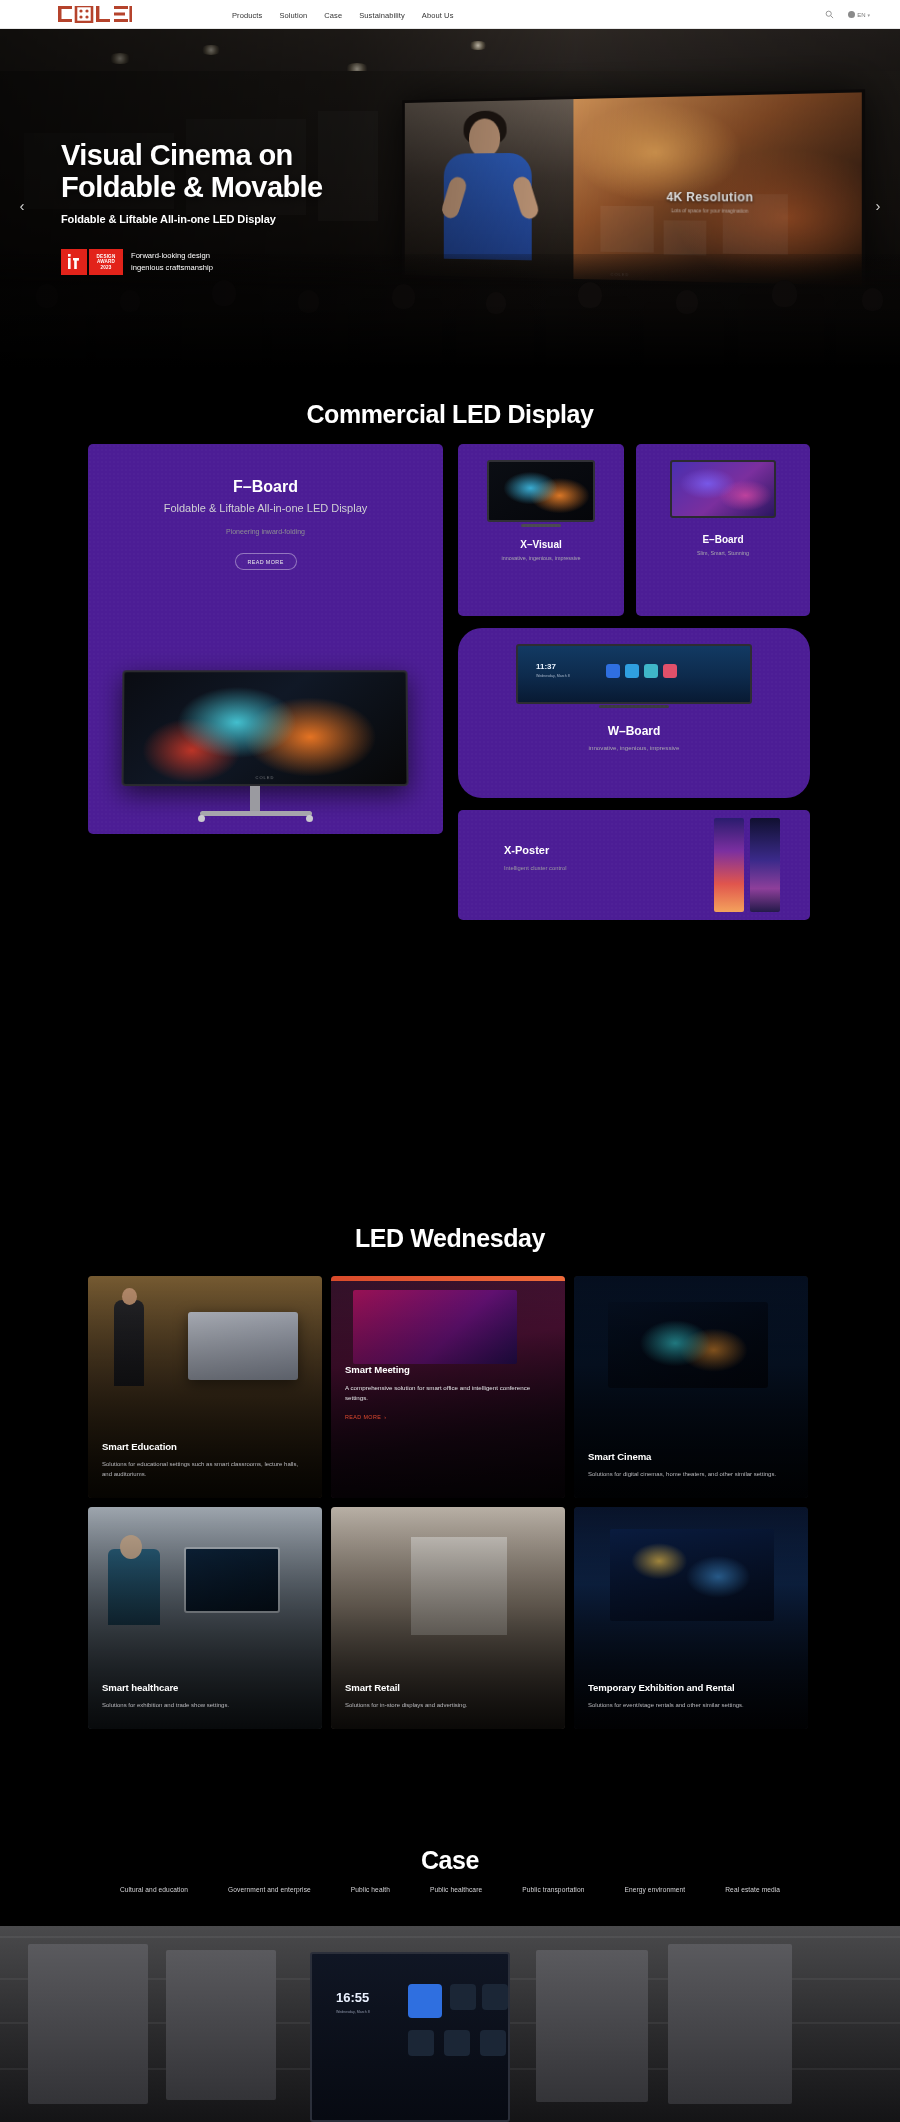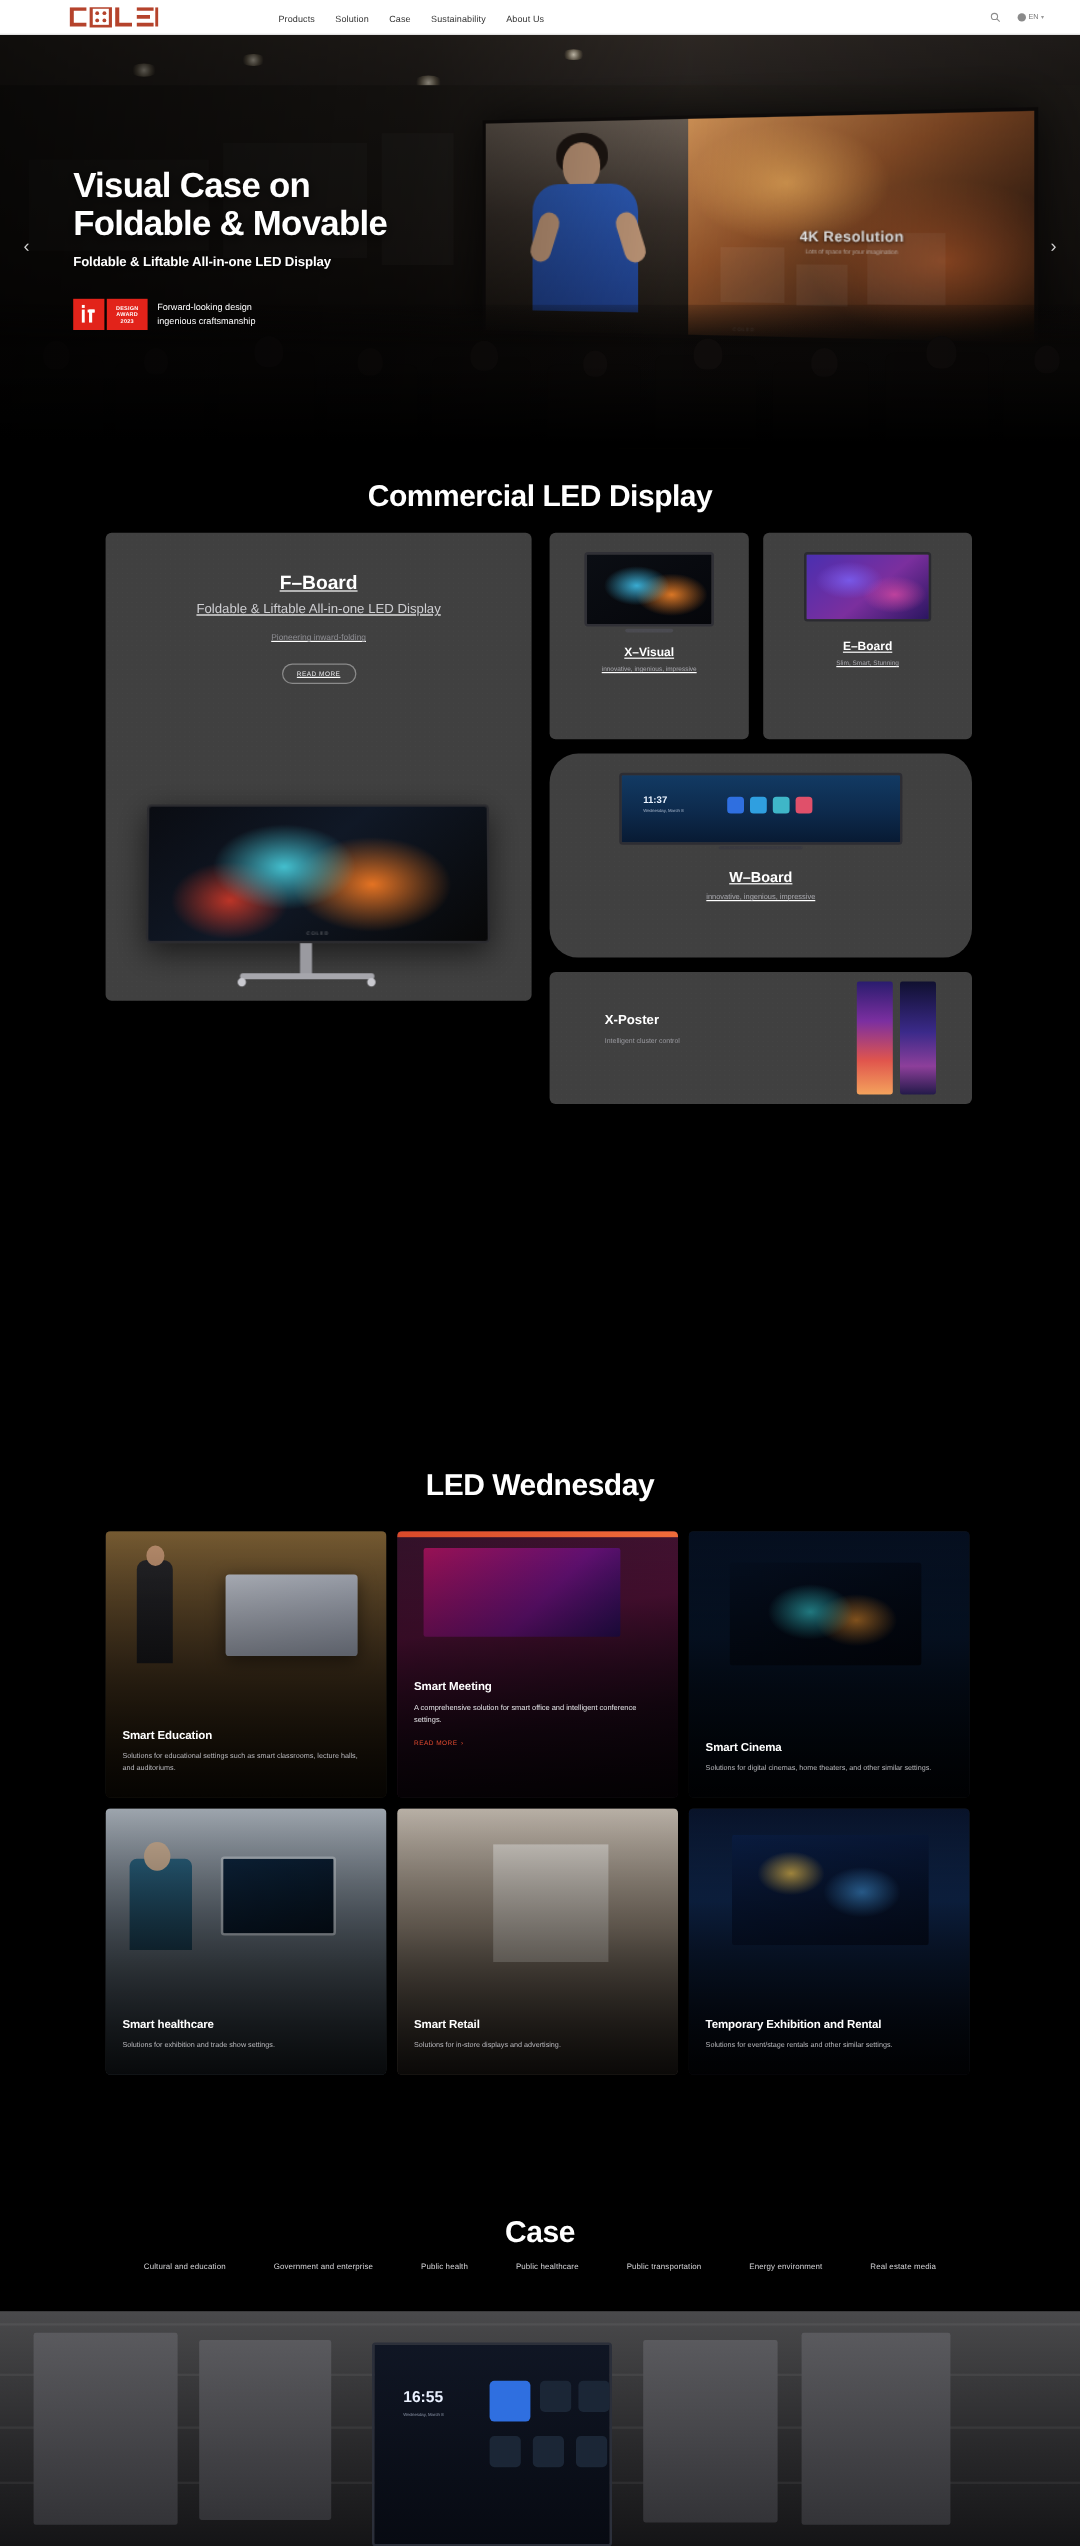--- a/index.html
+++ b/index.html
@@ -108,21 +108,21 @@
     display:flex; align-items:center; justify-content:center; font-size:15px; opacity:.82; cursor:pointer;
   }
   .ha-l{ left:14px; } .ha-r{ right:14px; }
 
   
   .sec-products{ position:absolute; top:374px; left:0; width:900px; height:500px; background:#000; }
   .sec-title{
     width:900px; text-align:center; font-size:25px; font-weight:700; letter-spacing:-.4px; color:#fff;
   }
   .pgrid{ position:absolute; left:88px; top:70px; width:722px; }
-  .card{ background:#404040; border-radius:5px; position:relative; overflow:hidden;text-decoration:underline; }
+  .card{ background:#4c1d95; border-radius:5px; position:relative; overflow:hidden; }
   .card:before{
     content:""; position:absolute; inset:0; opacity:.5;
     background-image:radial-gradient(rgba(255,255,255,.045) .7px, transparent .75px);
     background-size:4px 4px;
   }
   .card-f{ position:absolute; left:0; top:0; width:355px; height:390px; }
   .card-x{ position:absolute; left:370px; top:0; width:166px; height:172px; }
   .card-e{ position:absolute; left:548px; top:0; width:174px; height:172px; }
   .card-w{ position:absolute; left:370px; top:184px; width:352px; height:170px;border-radius:24px; }
   .card-poster{ position:absolute; left:370px; top:366px; width:352px; height:110px; }
@@ -188,21 +188,21 @@
   .poster.a{ background:linear-gradient(180deg,#2a1c6e 0%, #7b2fa0 35%, #e0554d 70%, #f4a25c 100%); }
   .poster.b{ background:linear-gradient(180deg,#101030 0%, #3b2a8a 45%, #8d3f9a 75%, #241a4a 100%); }
 
   
   .sec-solutions{ position:absolute; top:1190px; left:0; width:900px; height:600px; background:#000; }
   .sgrid{ position:absolute; left:88px; top:86px; width:722px; display:grid; grid-template-columns:repeat(3,234px); gap:9px; }
   .scard{ position:relative; height:222px; border-radius:4px; overflow:hidden; background:#141414; }
   .scard .simg{ position:absolute; inset:0; }
   .scard .sshade{ position:absolute; inset:0; background:linear-gradient(180deg, rgba(0,0,0,.15) 0%, rgba(0,0,0,.55) 58%, rgba(0,0,0,.82) 100%); }
   .scard .scopy{ position:absolute; left:14px; right:14px; bottom:18px; z-index:3; }
-  .scard h4{ font-size:9.6px; font-weight:700; color:#fff; letter-spacing:-.1px;margin-top:36px; }
+  .scard h4{ font-size:9.6px; font-weight:700; color:#fff; letter-spacing:-.1px; }
   .scard p{ margin-top:8px; font-size:6px; line-height:1.65; color:#b9b9bd; }
   .scard.featured .scopy{ bottom:auto; top:88px; }
   .scard.featured p{ color:#e3e3e6; font-size:6.2px; }
   .s-readmore{ margin-top:11px; font-size:5.4px; color:#e04a2f; letter-spacing:.4px; display:flex; align-items:center; gap:3px; cursor:pointer; }
   .featured-bar{ position:absolute; left:0; top:0; width:100%; height:5px; background:linear-gradient(90deg,#d94a2a,#f06c3a); z-index:4; }
 
   
   .sc1{ background:linear-gradient(180deg,#8a6a3a 0%,#5c4528 45%,#211708 100%); }
   .sc1:after{ content:""; position:absolute; left:100px; top:36px; width:110px; height:68px; border-radius:3px; background:linear-gradient(160deg,#dfe4ef,#aeb6c8); box-shadow:0 4px 14px rgba(0,0,0,.5); }
   .sc1-person{ position:absolute; left:26px; top:24px; width:30px; height:86px; background:linear-gradient(180deg,#2a2a2e 0%, #1b1b1f 100%); border-radius:8px 8px 0 0; }
@@ -339,21 +339,21 @@
       <i class="head" style="left:772px;top:26px;width:25px;height:27px;"></i>
       <i class="head" style="left:862px;top:34px;width:21px;height:23px;"></i>
     </div>
 
     <div class="hero-scrim"></div>
     <div class="hero-bottomfade"></div>
   </div>
 
   <div class="hero-copy">
     <h1 class="hero-h1">
-      <span>Visual Case on</span><br>
+      <span>Visual Cinema on</span><br>
       <span>Foldable &amp; Movable</span>
     </h1>
     <div class="hero-sub">Foldable &amp; Liftable All-in-one LED Display</div>
 
     <div class="award">
       <div class="award-badges">
         <div class="if-mark">
           <svg width="13" height="15" viewBox="0 0 13 15">
             <rect x="0" y="4" width="2.6" height="11" fill="#fff"></rect>
             <rect x="0" y="0" width="2.6" height="2.6" fill="#fff"></rect>

